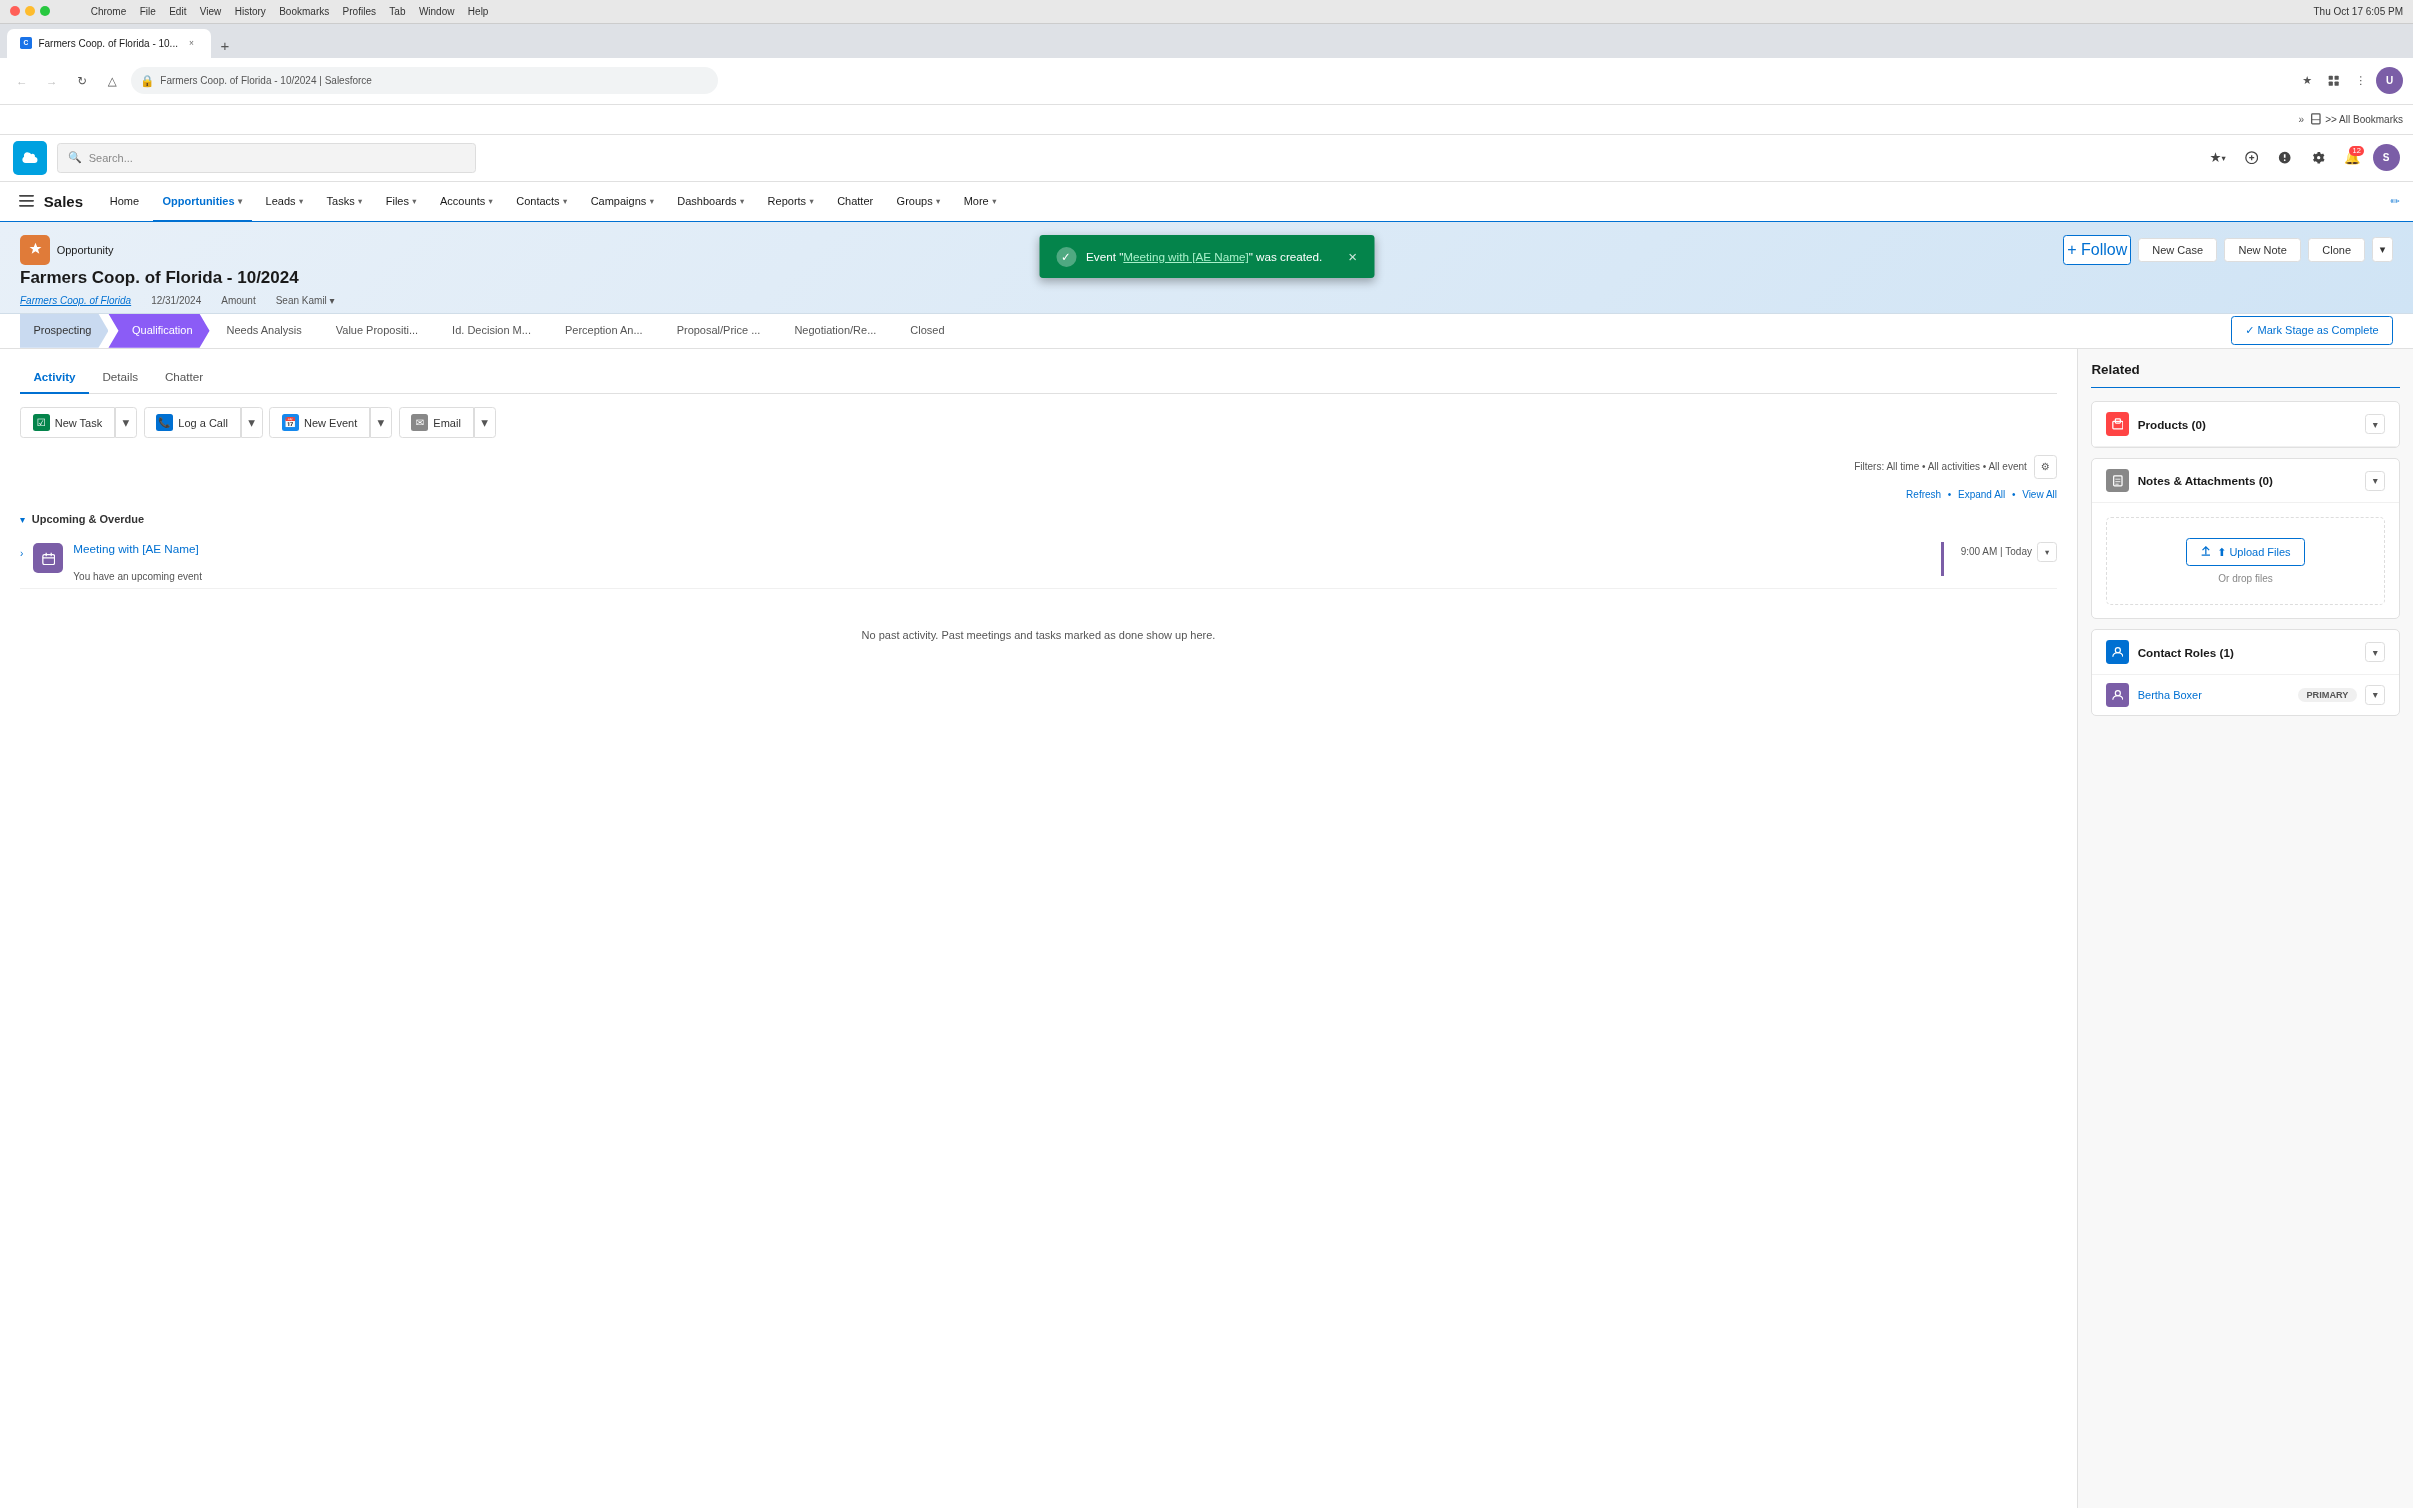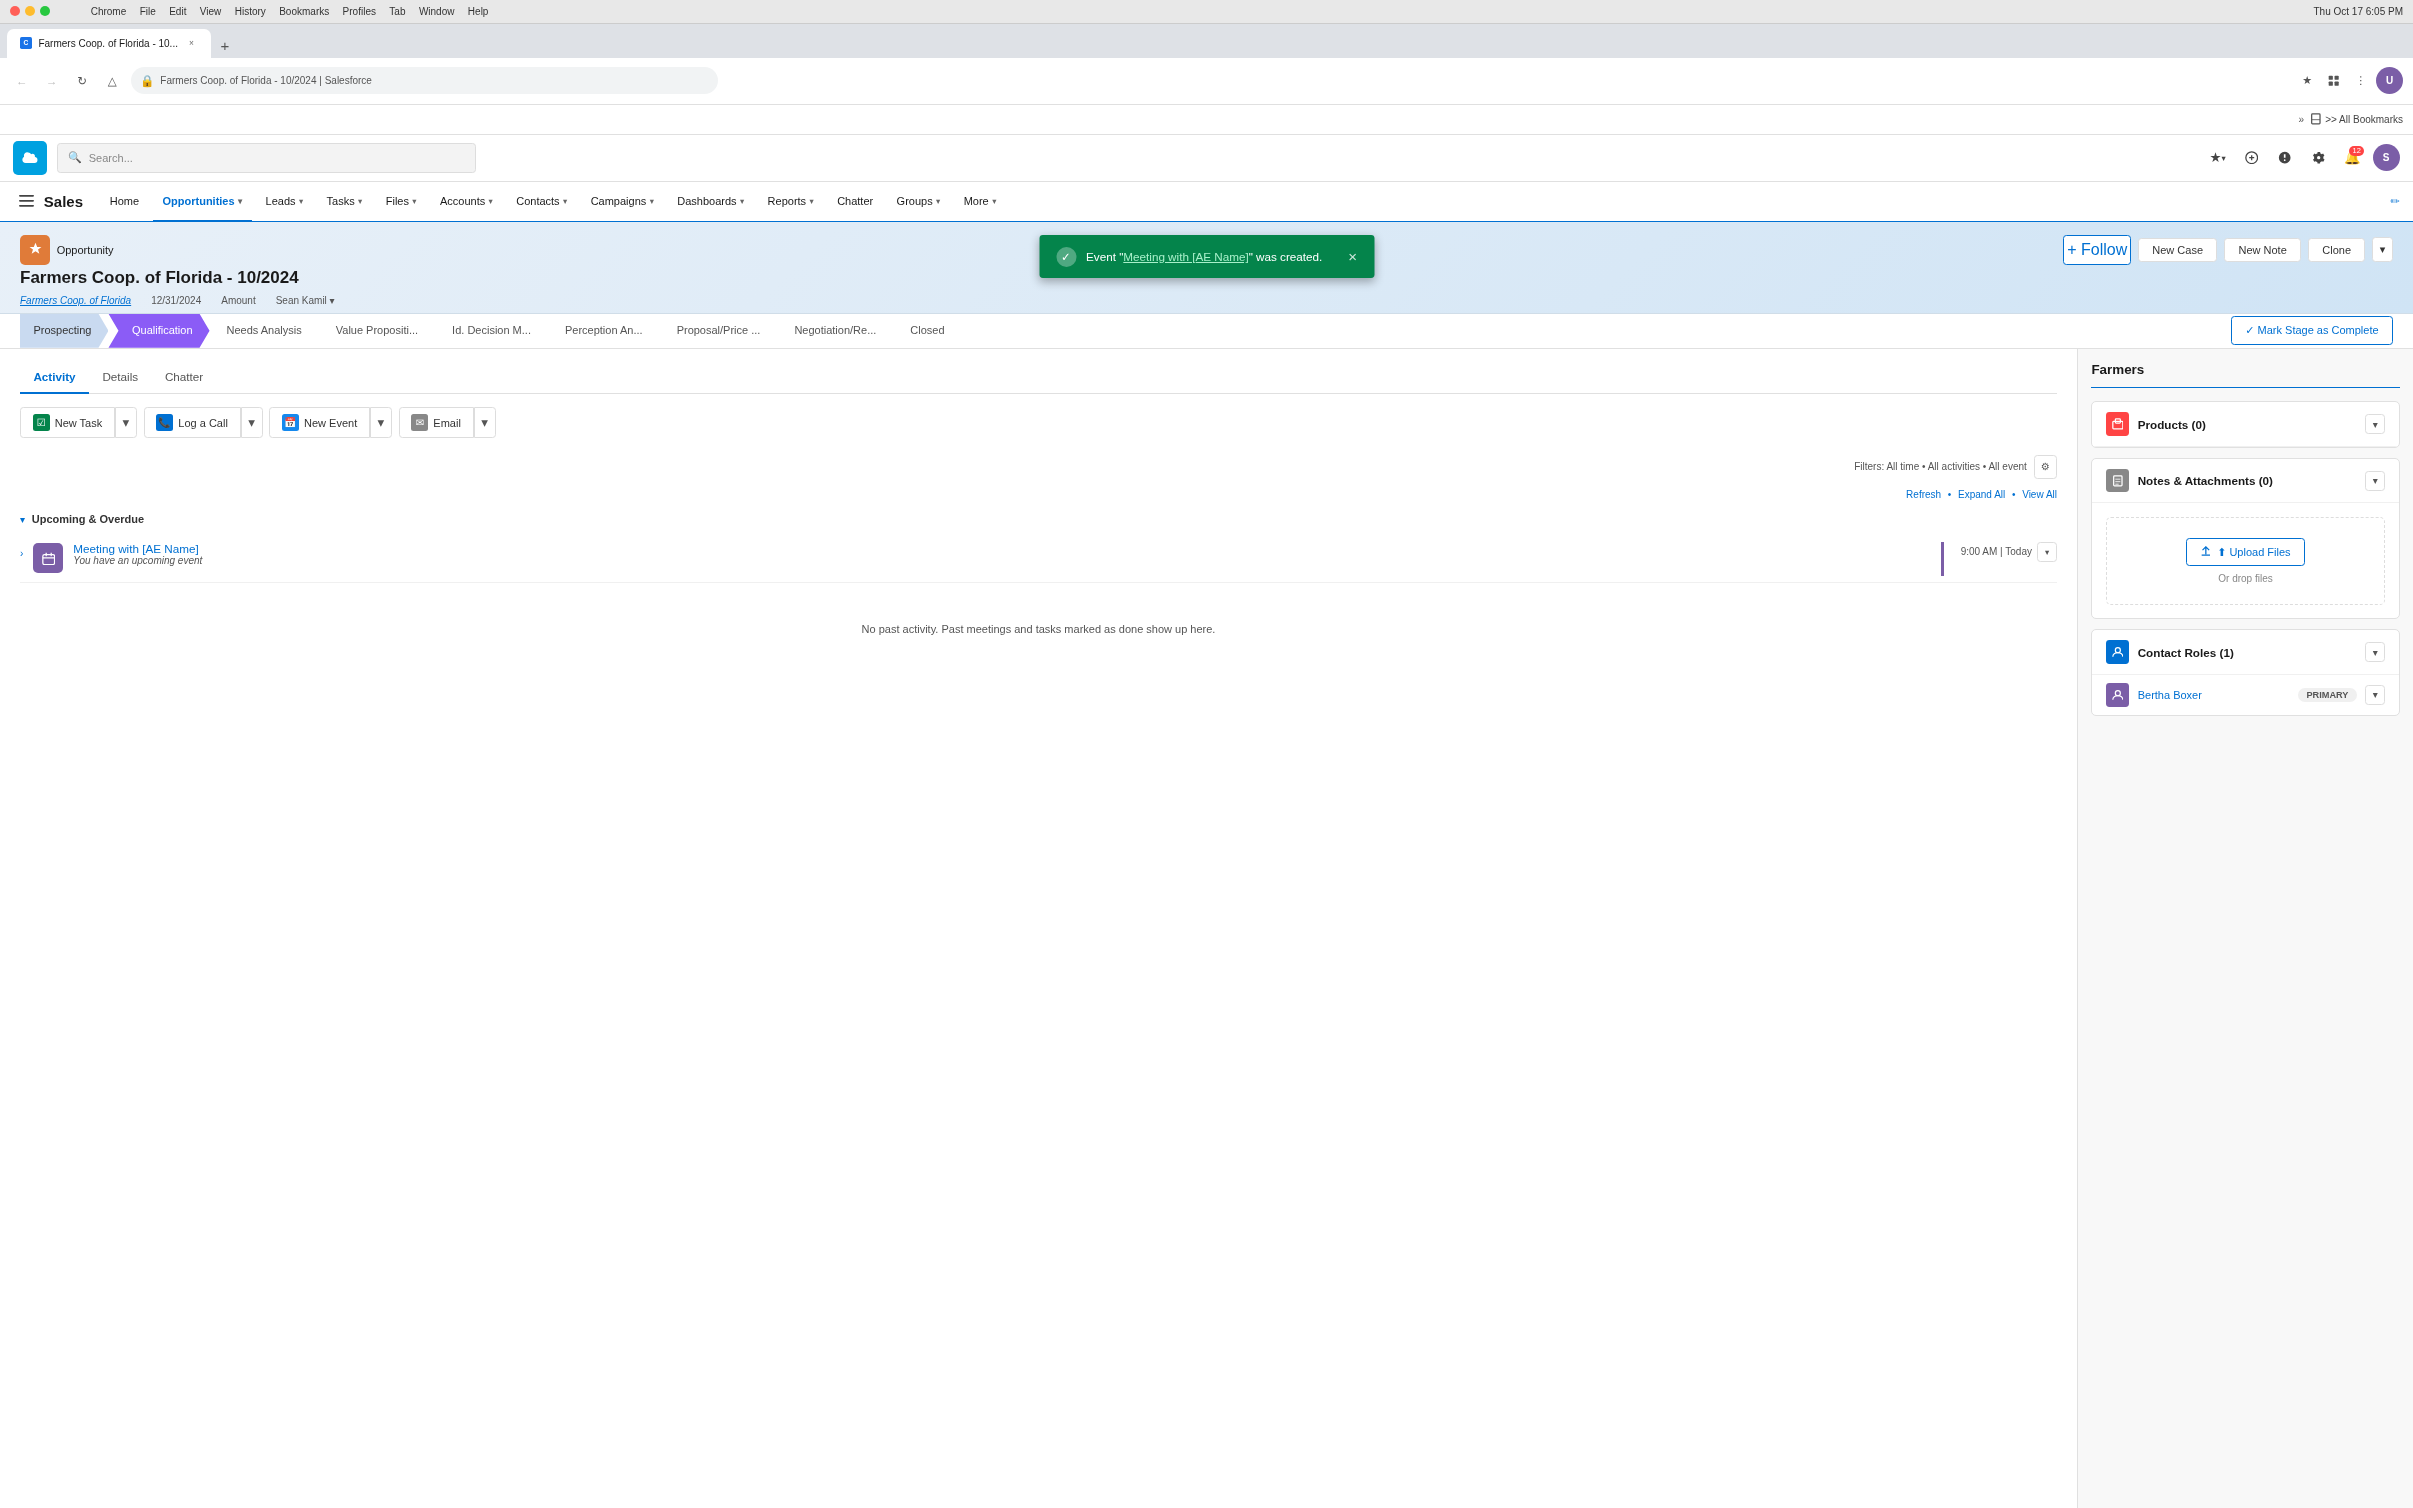--- a/index.html
+++ b/index.html
@@ -108,21 +108,21 @@
     .filter-settings { width: 23.5px; height: 23.5px; border: 0.8px solid #ddd; border-radius: 3.4px; display: flex; align-items: center; justify-content: center; cursor: pointer; color: #555; }
 
     .section-header { display: flex; align-items: center; gap: 6.7px; margin-bottom: 10px; }
     .section-toggle { color: #0070d2; cursor: pointer; font-size: 10px; }
     .section-title { font-size: 11px; font-weight: 600; color: #333; }
 
     .activity-item { display: flex; gap: 10px; padding: 6.7px 0; border-bottom: 0.8px solid #f0f0f0; }
     .activity-icon { width: 30px; height: 30px; background: #7b5ea7; border-radius: 5px; display: flex; align-items: center; justify-content: center; color: white; font-size: 13.4px; flex-shrink: 0; }
     .activity-content { flex: 1; }
     .activity-title { color: #0070d2; font-size: 11.7px; cursor: pointer; font-weight: 500; }
-    .activity-subtitle { font-size: 10px; color: #555; margin-top: 0; font-style: italic; }
+    .activity-subtitle { font-size: 10px; color: #555; margin-top: 16px; }
     .activity-time { font-size: 10px; color: #555; white-space: nowrap; display: flex; align-items: center; gap: 5px; }
     .activity-dropdown { width: 20px; height: 20px; border: 0.8px solid #ddd; border-radius: 3.4px; display: flex; align-items: center; justify-content: center; cursor: pointer; color: #555; font-size: 8.4px; }
 
     .no-activity { text-align: center; color: #555; font-size: 11px; padding: 20px 0; }
 
     
     .related-panel { width: 335px; background: #f8f8f8; padding: 13.4px; overflow-y: auto; }
     .related-title { font-size: 13.4px; font-weight: 700; color: #1a1a1a; margin-bottom: 13.4px; border-bottom: 1.7px solid #0070d2; padding-bottom: 10px; }
 
     .related-card { background: #fff; border: 0.8px solid #e0e0e0; border-radius: 5px; margin-bottom: 10px; overflow: hidden; }
@@ -448,21 +448,21 @@
       <div class="activity-time">
         <span>9:00 AM | Today</span>
         <div class="activity-dropdown">▾</div>
       </div>
     </div>
 
     <div class="no-activity" style="margin-top:20px;">No past activity. Past meetings and tasks marked as done show up here.</div>
   </div>
 
   <div class="related-panel">
-    <div class="related-title">Farmers</div>
+    <div class="related-title">Related</div>
 
     <div class="related-card">
       <div class="related-card-header">
         <div class="related-card-icon red">
           <svg width="11.7" height="11.7" viewBox="0 0 14 14">
               <rect x="1" y="4" width="12" height="9" rx="1" fill="none" stroke="white" stroke-width="1.5"></rect>
               <rect x="4" y="1" width="6" height="5" rx="1" fill="none" stroke="white" stroke-width="1.5"></rect>
             </svg>
         </div>
         <span class="related-card-title">Products (0)</span>

